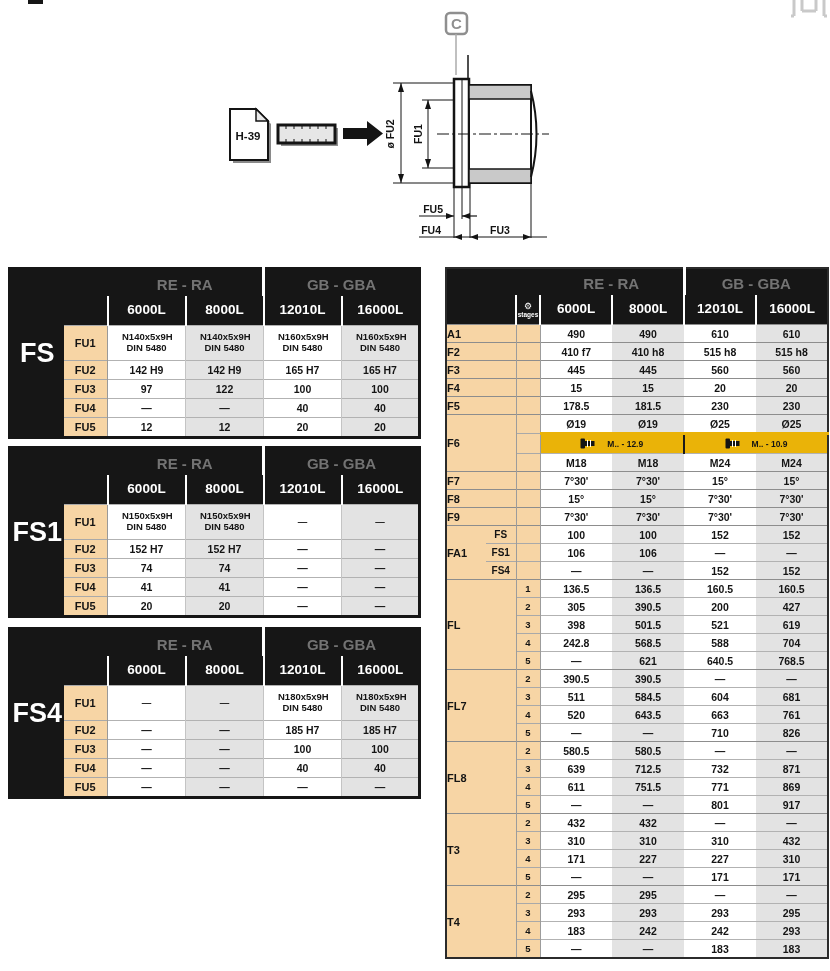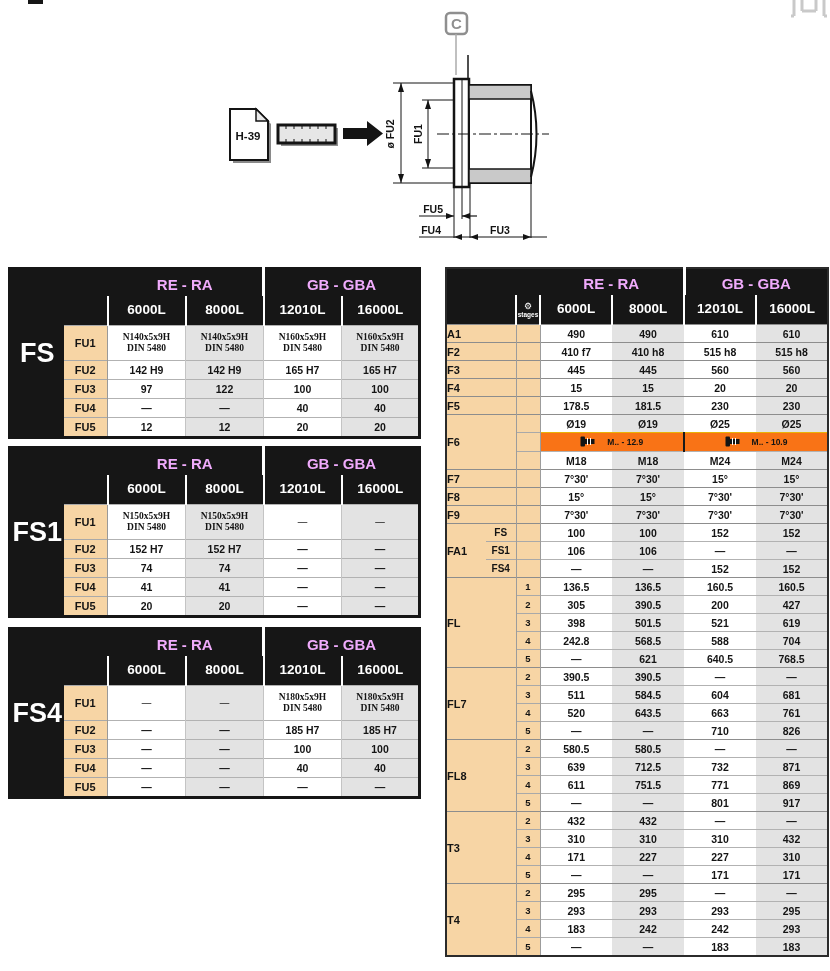--- a/index.html
+++ b/index.html
@@ -5,44 +5,44 @@
   html,body{margin:0;padding:0;}
   body{
     width:830px;height:971px;position:relative;overflow:hidden;
     background:#ffffff;color:#141414;
     font-family:"Liberation Sans", sans-serif;
   }
   
   table{border-collapse:collapse;table-layout:fixed;}
   td{vertical-align:middle;text-align:center;padding:0;}
   .hblank{background:#161616;}
-  .hgroup{background:#161616;color:#f0abfc;font-weight:bold;font-size:15px;height:23px;padding-top:3px;}
+  .hgroup{background:#161616;color:#737373;font-weight:bold;font-size:15px;height:23px;padding-top:3px;}
   .gsep{border-left:3px solid #fff;}
   .hcol{background:#161616;color:#fff;font-weight:bold;font-size:13.5px;height:26px;border-left:2px solid #fff;padding-bottom:3px;}
   
   .ltable{width:410px;border:3px solid #161616;}
   .bigl{background:#161616;color:#fff;font-weight:bold;font-size:27px;}
   .ltable tr.data td{height:18px;}
   .ltable tr.tall td{height:32px;}
   .rl{background:#f7d5a5;font-weight:bold;font-size:11px;border-top:1px solid #a9a9a9;border-right:1px solid #999;}
   .val{font-weight:bold;font-size:10.5px;background:#fff;border-top:1px solid #b2b2b2;}
   .ltable .val{border-left:1px solid #c4c4c4;}
   .val.shade{background:#e3e3e3;}
-  .tall .val{font-size:9.5px;line-height:1.12;padding:1px 14px;font-family:Liberation Serif, serif;}
+  .tall .val{font-size:9.5px;line-height:1.12;padding:1px 14px;}
   
   .rtable{width:382px;border:2px solid #2b2b2b;}
   .stagesh{background:#161616;color:#fff;border-left:2px solid #fff;border-right:2px solid #fff;padding:1px 0 2px;}
   .stageicon{font-size:9px;line-height:10px;}
   .stagelbl{font-size:6.5px;line-height:7px;font-weight:bold;}
   .rtable tr.brow td{height:17px;}
   .glabel{background:#f7d5a5;font-weight:bold;font-size:11px;text-align:left;border-top:1px solid #a9a9a9;}
   .sublab{background:#f7d5a5;font-weight:bold;font-size:10px;border-top:1px solid #a9a9a9;}
   .stage{background:#f7d5a5;font-weight:bold;font-size:9.5px;border-left:1px solid #9c9c9c;border-right:1px solid #9c9c9c;border-top:1px solid #a9a9a9;}
   .gfirst td{border-top-color:#8d8d8d;}
-  .boltcell{background:#f97316;border-top:1px solid #eab308;}
+  .boltcell{background:#eab308;border-top:3px solid #eab308;}
   .divleft{border-left:2px solid #1a1a1a;}
   .boltwrap{display:inline-flex;align-items:center;gap:12px;}
   .bolttext{font-size:8.5px;font-weight:bold;}
   
   #blk{position:absolute;left:28px;top:0;width:15px;height:4px;background:#161616;}
   #cornericon{position:absolute;right:2px;top:0;}
   #diag{position:absolute;left:215px;top:5px;}
   #diag text{font-family:"Liberation Sans", sans-serif;}
   #tfs{position:absolute;left:8px;top:267px;}
   #tfs1{position:absolute;left:8px;top:446px;}

